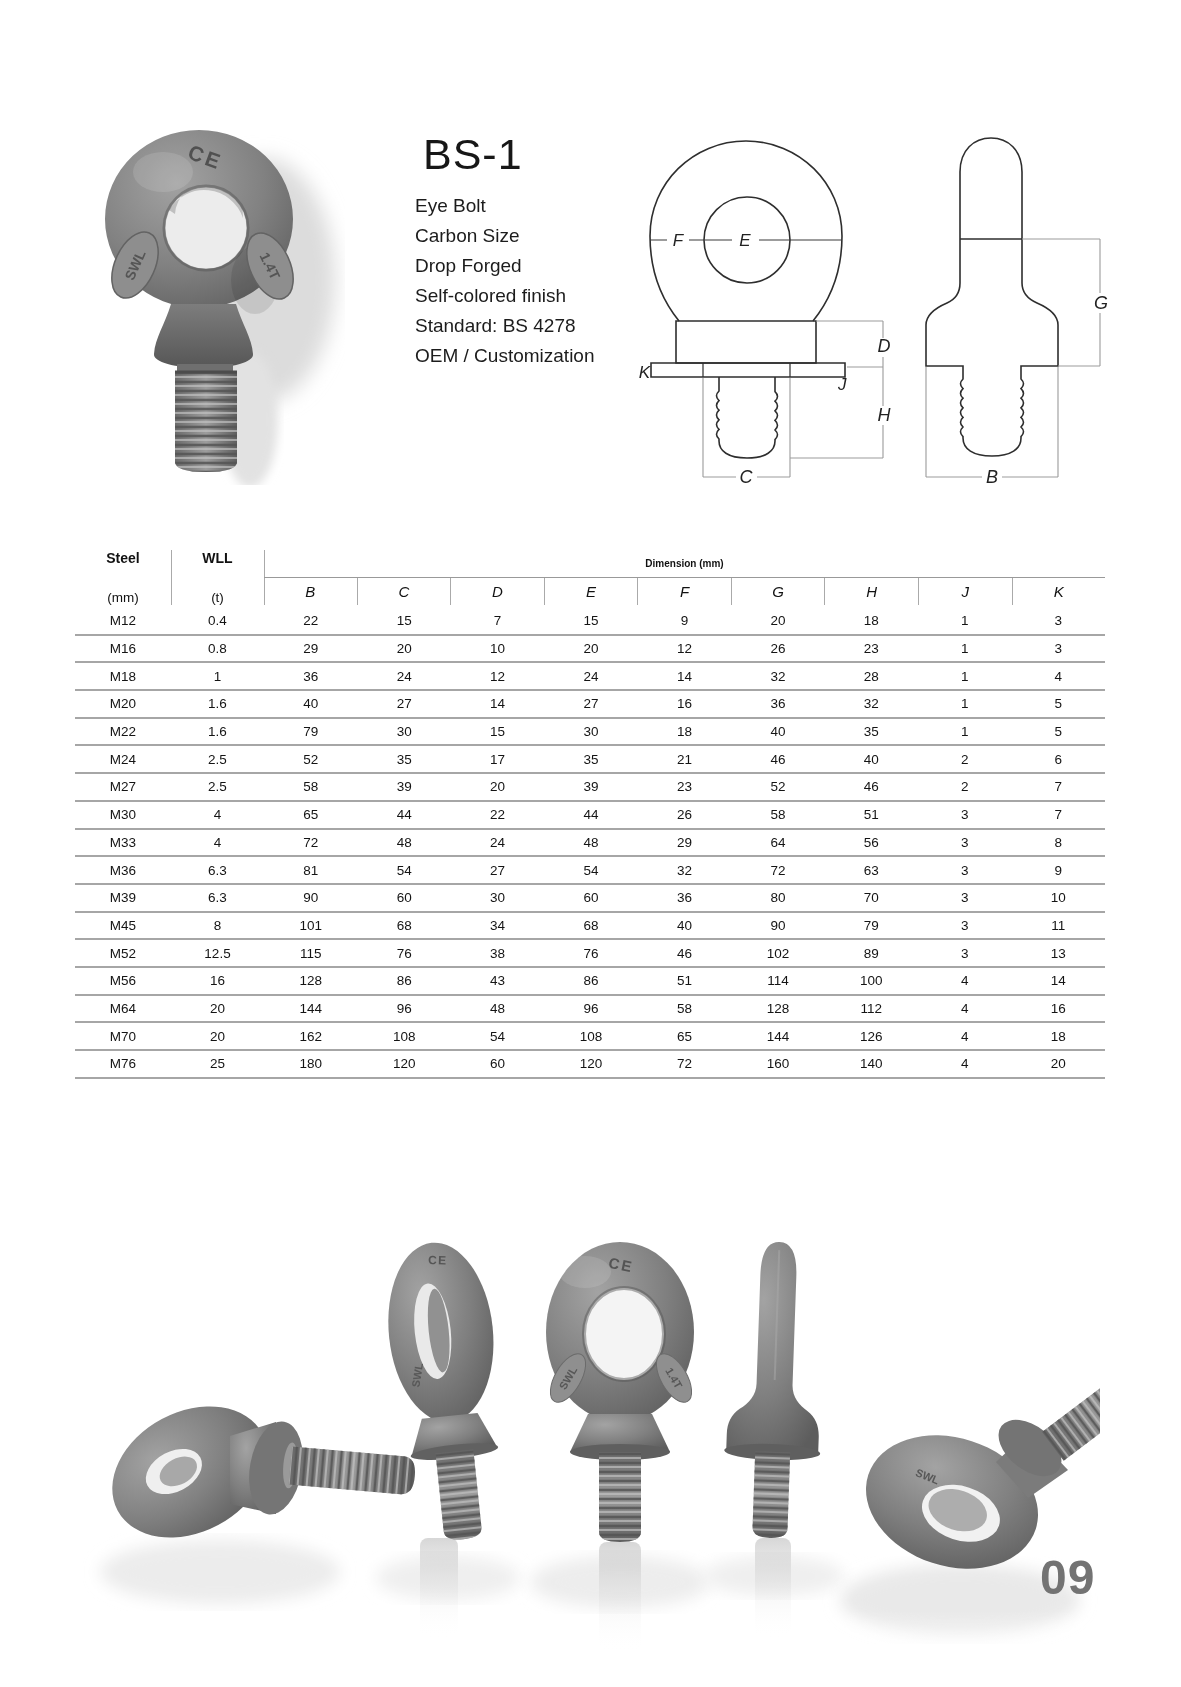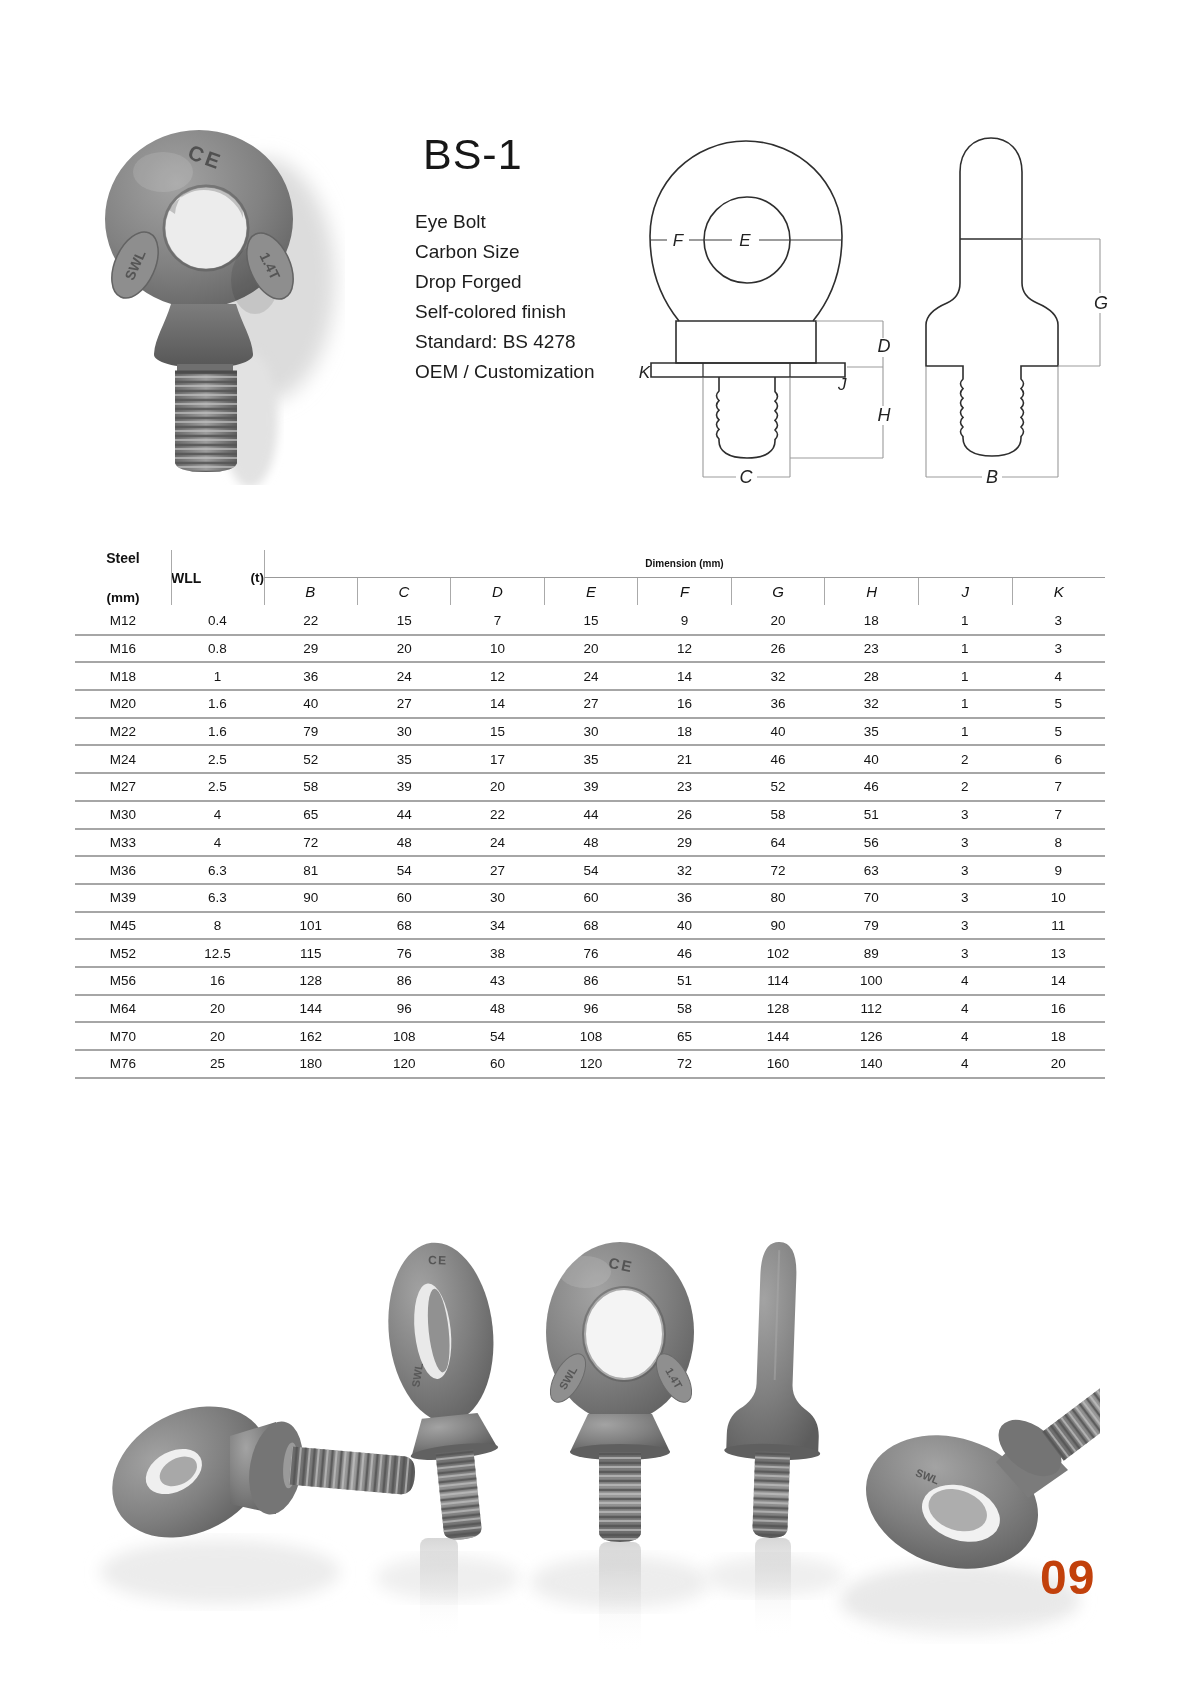--- a/index.html
+++ b/index.html
@@ -6,51 +6,51 @@
   html,body { background:#ffffff; }
   body { font-family:"Liberation Sans", sans-serif; color:#1c1c1c; }
   .page { position:relative; width:1181px; height:1687px; margin:0 auto; background:#ffffff; overflow:hidden; }
 
   
   .photo-main { position:absolute; left:85px; top:110px; width:260px; height:375px; }
 
   
   .info { position:absolute; left:415px; top:130px; width:230px; }
   .product-code { font-size:43px; font-weight:400; letter-spacing:1px; color:#171717;margin-left:8px; }
-  .features { margin-top:28px; }
+  .features { margin-top:12px; }
   .feature { font-size:19px; line-height:30px; color:#1c1c1c; white-space:nowrap; }
 
   
   .drawing { position:absolute; left:590px; top:105px; width:591px; height:400px; }
   .dim-label { font-family:"Liberation Sans", sans-serif; font-style:italic; font-size:17px; fill:#222; }
   .dim-label-lg { font-family:"Liberation Sans", sans-serif; font-style:italic; font-size:18px; fill:#222; }
 
   
   .spec { position:absolute; left:75px; top:543px; width:1030px; }
   .spec-head { position:relative; height:64px; }
   .col-size { position:absolute; left:0; top:7px; bottom:2px; width:96px; display:flex; flex-direction:column; justify-content:space-between; align-items:center; }
-  .col-wll  { position:absolute; left:96px; top:7px; bottom:2px; width:93px; display:flex; flex-direction:row; justify-content:space-between; align-items:center; }
+  .col-wll  { position:absolute; left:96px; top:7px; bottom:2px; width:93px; display:flex; flex-direction:column; justify-content:space-between; align-items:center; }
   .head-main { font-size:14px; font-weight:700; color:#111; }
-  .head-unit { font-size:13.5px; font-weight:700; color:#111;text-align:center; }
+  .head-unit { font-size:13.5px; font-weight:400; color:#111;text-align:center; }
   .vline { position:absolute; top:7px; height:55px; width:1px; background:#aaaaaa; }
   .vline.v1 { left:96px; } .vline.v2 { left:189px; }
   .col-dim { position:absolute; left:189px; right:0; top:7px; bottom:2px; }
   .dim-title { height:28px; display:flex; align-items:center; justify-content:center; font-size:10px; font-weight:700; color:#111; border-bottom:1px solid #999999; }
   .dim-letters { display:flex; height:27px; align-items:center; }
   .dimcol { flex:1; text-align:center; font-style:italic; font-size:15px; color:#111; border-left:1px solid #aaaaaa; line-height:27px; }
   .dimcol:first-child { border-left:none; }
   table.rows { width:100%; border-collapse:collapse; table-layout:fixed; }
   table.rows td { height:27.7px; text-align:center; vertical-align:middle; font-size:13.5px; color:#141414; padding:0; }
   table.rows tr { border-bottom:2px solid #a6a6a6; }
 
   
   .photo-group { position:absolute; left:80px; top:1180px; width:1020px; height:507px; }
 
   
-  .page-no { position:absolute; left:1040px; top:1550px; font-size:48px; font-weight:700; color:#c2410c; letter-spacing:1px; }
+  .page-no { position:absolute; left:1040px; top:1550px; font-size:48px; font-weight:700; color:#737373; letter-spacing:1px; }
 </style>
 </head>
 <body>
 
 <div class="page">
 
   <svg class="photo-main" viewBox="0 0 260 375">
     <defs>
       <radialGradient id="mgMain" cx="38%" cy="30%" r="85%">
         <stop offset="0" stop-color="#a2a2a2"></stop>

